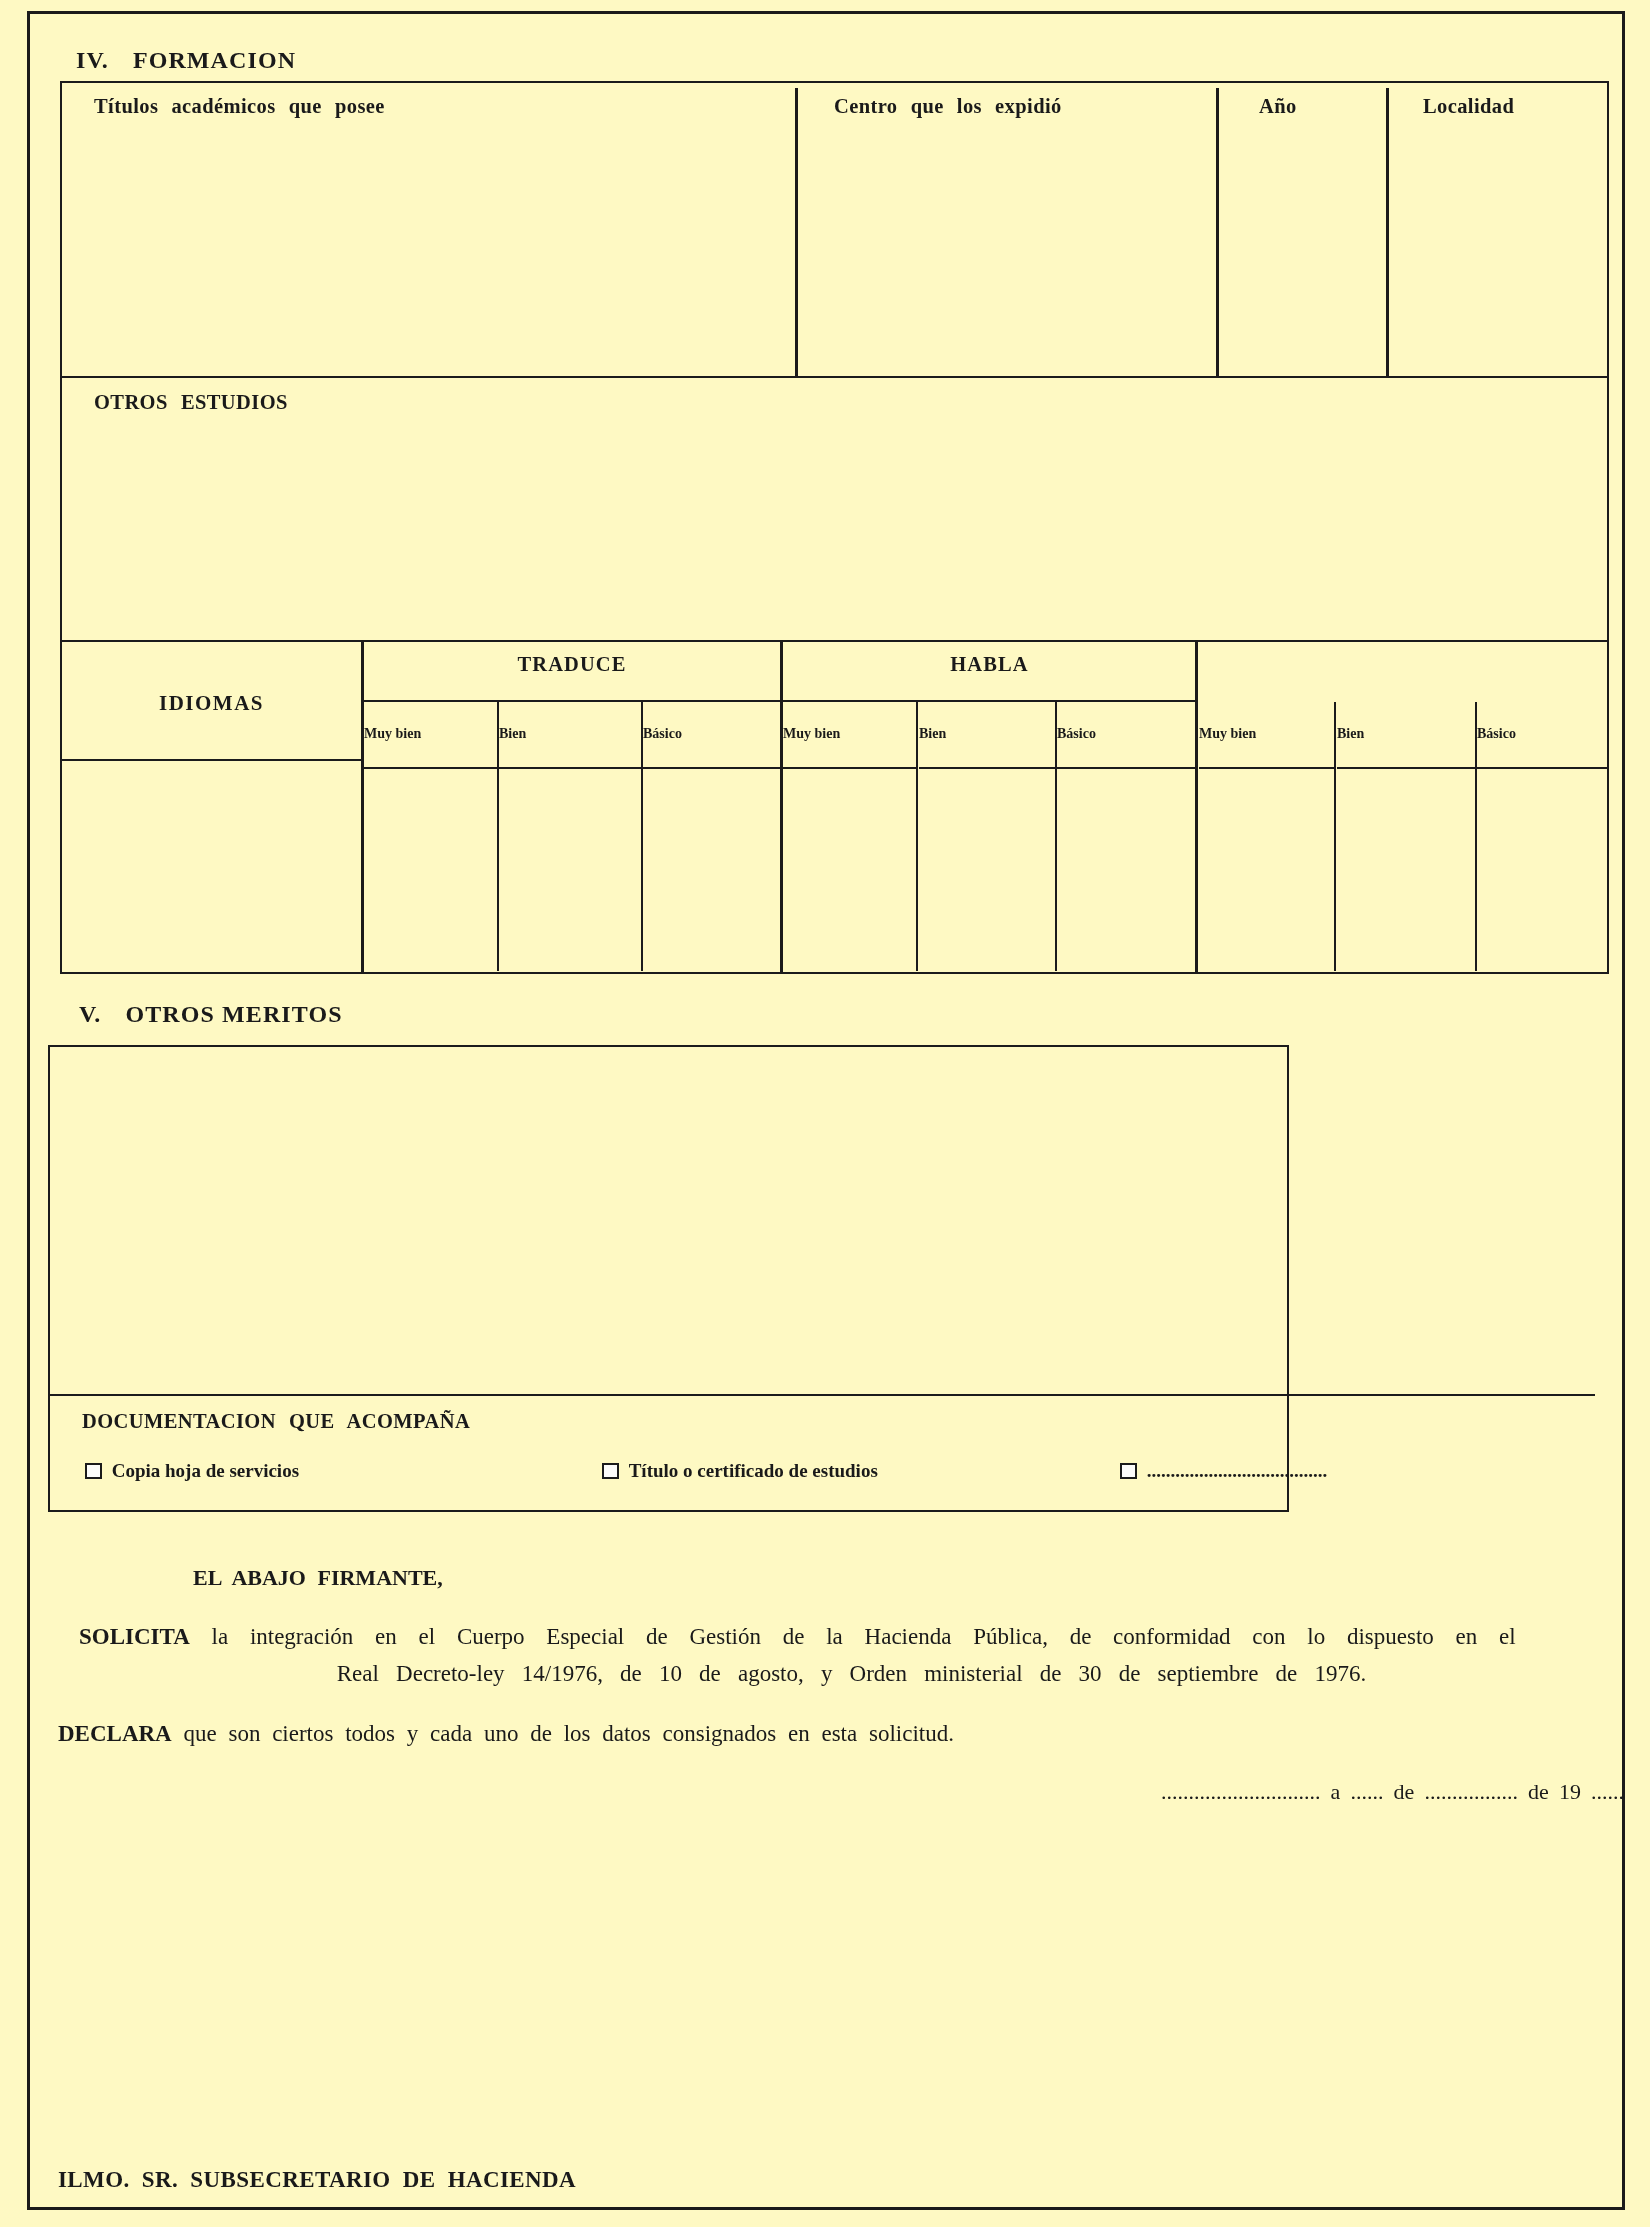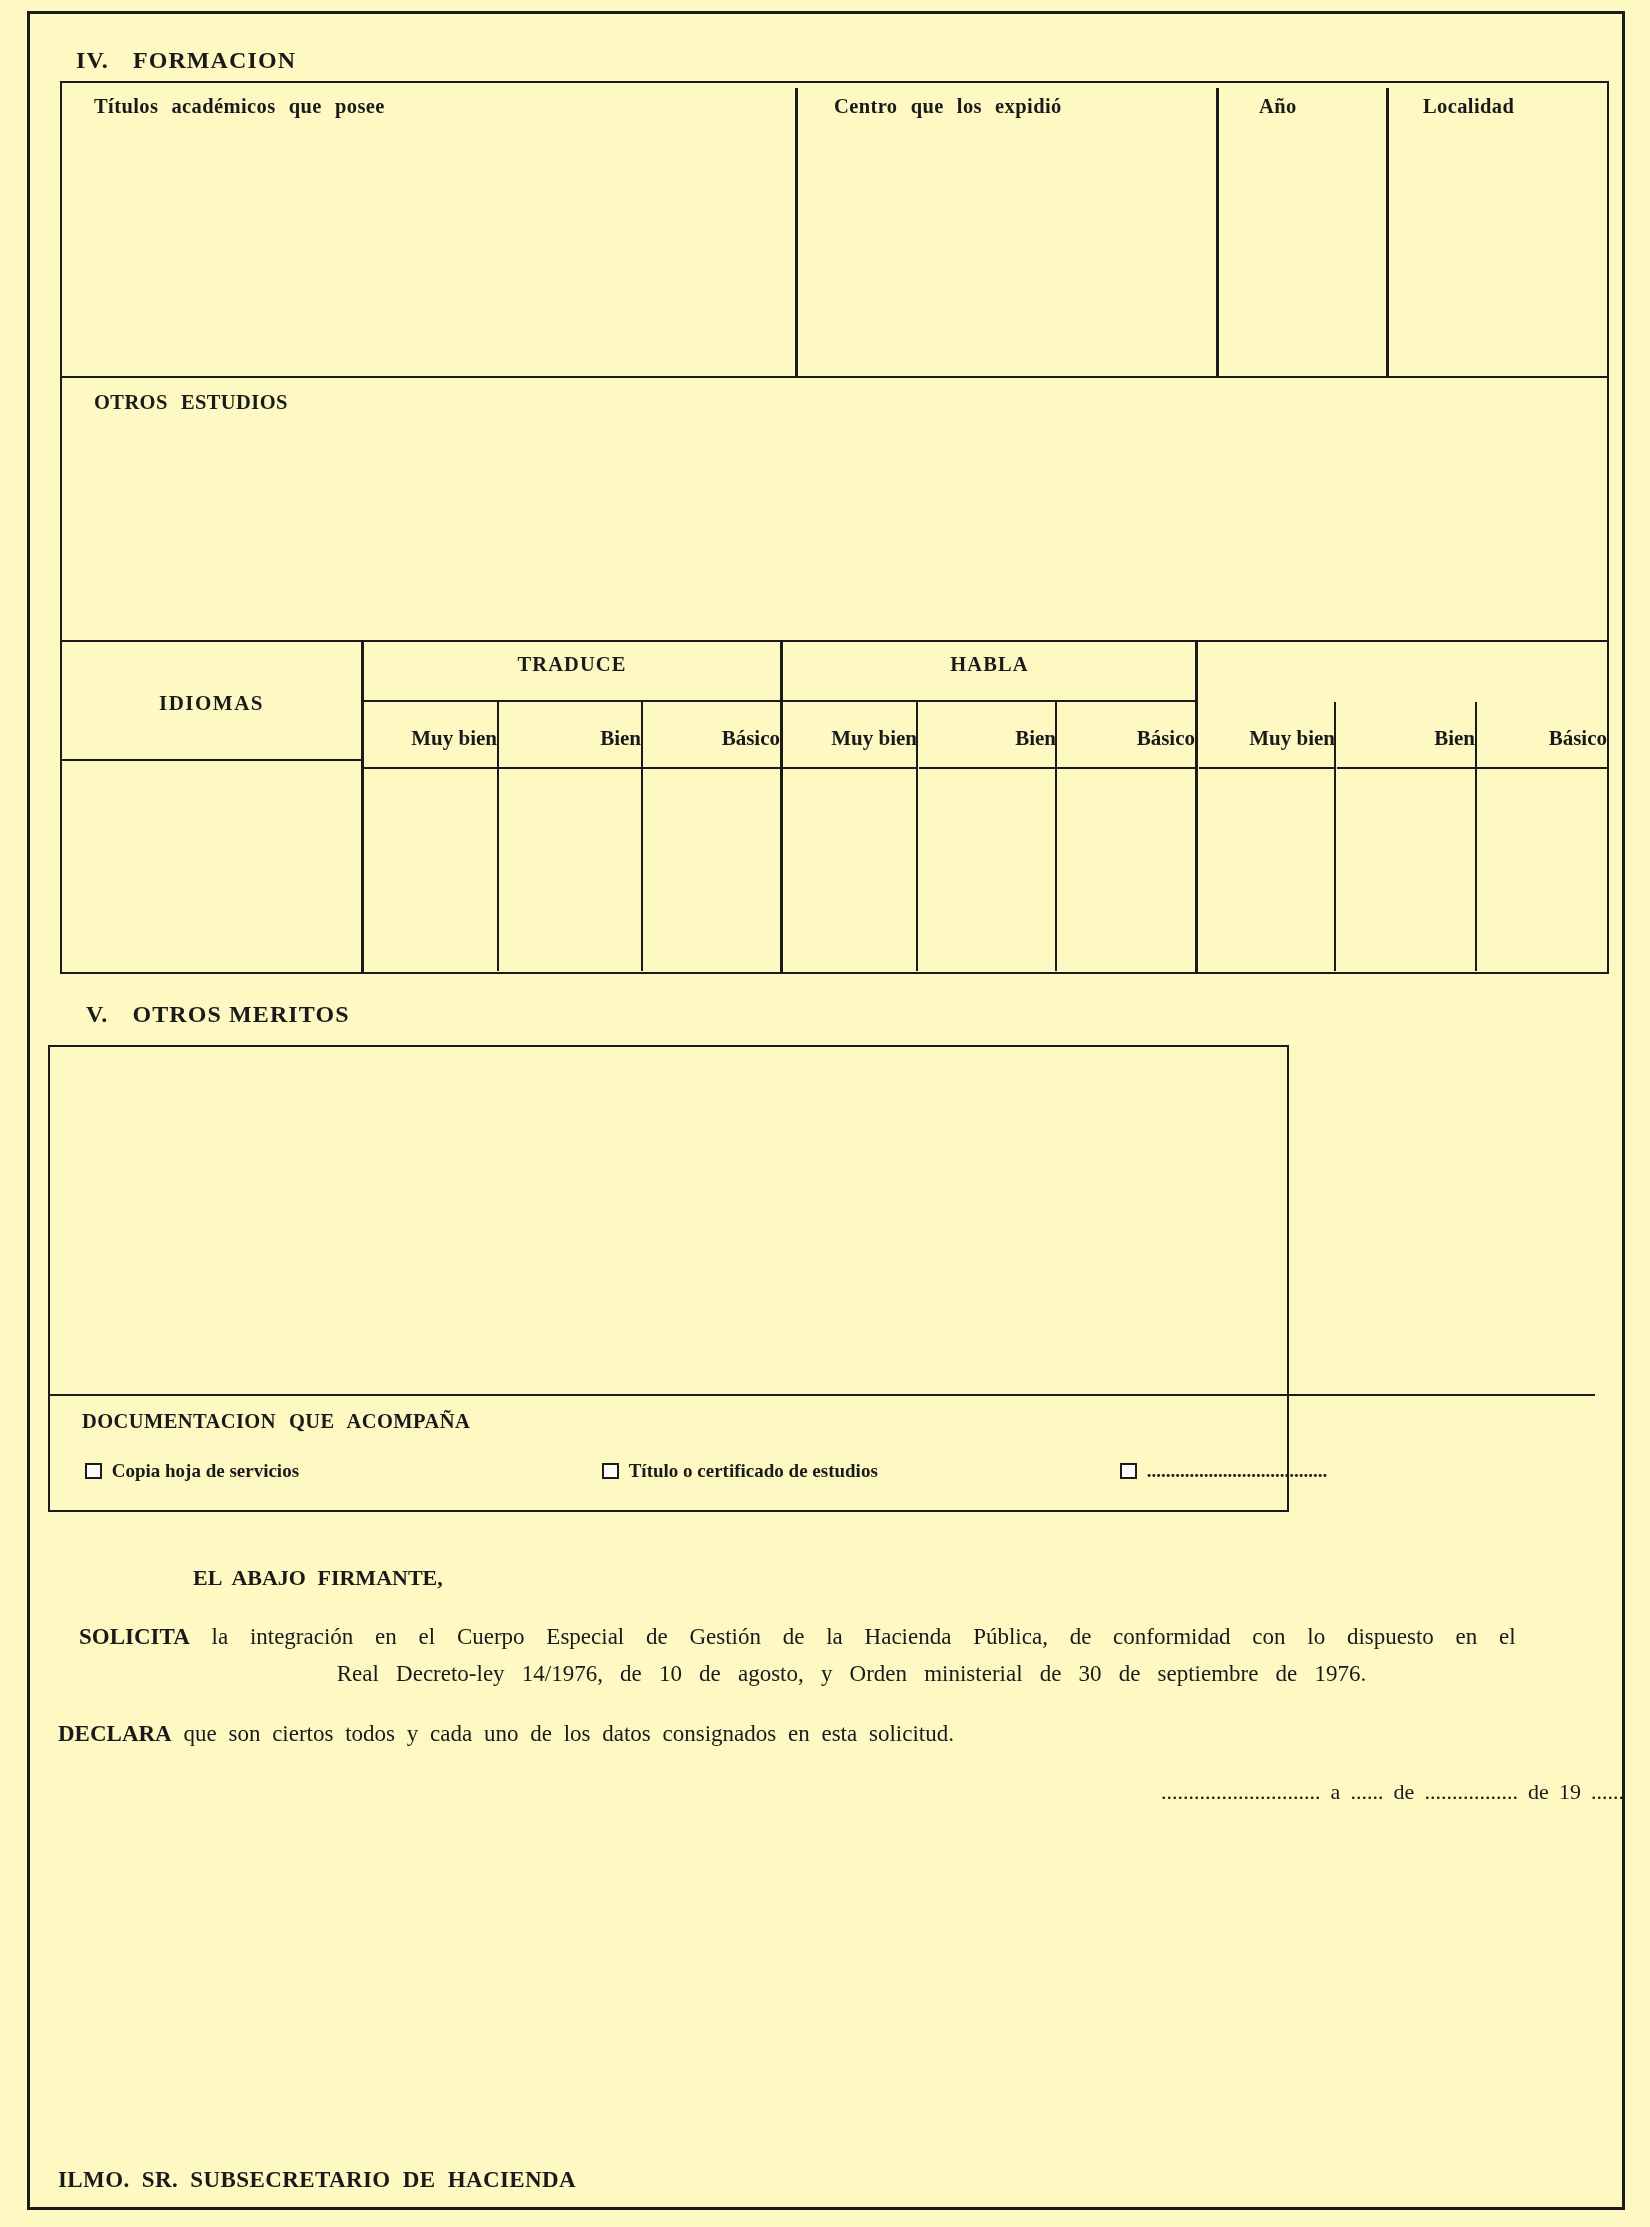--- a/index.html
+++ b/index.html
@@ -19,22 +19,22 @@
   .sec-heading { position:absolute; font-size:24px; font-weight:700; letter-spacing:1.1px; }
   .sec-heading .num { display:inline-block; margin-right:24px; }
   .collabel { position:absolute; font-size:20.5px; font-weight:700;
               word-spacing:7.6px; letter-spacing:0.4px; white-space:nowrap; }
   .idiomas-label { position:absolute; display:flex; align-items:center; justify-content:center;
                    font-size:21px; font-weight:700; letter-spacing:1.5px;
                    border-bottom:2.3px solid #1b1b1b; }
   .group-head { position:absolute; height:55px; padding-top:6px; text-align:center;
                 font-size:20.5px; font-weight:700; letter-spacing:1.1px;
                 border-bottom:2.3px solid #1b1b1b; }
-  .sub-head { position:absolute; height:49px; padding-top:6px; text-align:right;
-              font-size:21px; font-weight:700; border-bottom:2.3px solid #1b1b1b;
+  .sub-head { position:absolute; height:49px; padding-top:6px; text-align:left;
+              font-size:14px; font-weight:700; border-bottom:2.3px solid #1b1b1b;
               white-space:nowrap; }
   .cb-item { position:absolute; display:flex; align-items:center; gap:10px;
              font-size:19px; font-weight:700; white-space:nowrap; }
   .cb { width:16.7px; height:16.7px; border:2.3px solid #1b1b1b; flex:0 0 auto; background:#fcfcfa; }
   .para { position:absolute; font-size:23px; line-height:36px; word-spacing:6px; white-space:nowrap;font-family:Liberation Serif, serif; }
   .bold { font-weight:700; }
   .kw { font-weight:700; }
   .pline1 { word-spacing:16px; white-space:nowrap; }
   .pline2 { text-align:center; word-spacing:11.4px; white-space:nowrap; margin-top:0.8px; }
 </style>
@@ -94,21 +94,21 @@
     <div class="sub-head" style="left:721px;top:637px;width:134px;">Muy bien</div>
     <div class="sub-head" style="left:857px;top:637px;width:137px;">Bien</div>
     <div class="sub-head" style="left:995px;top:637px;width:138px;">Básico</div>
     <div class="sub-head" style="left:1137px;top:637px;width:136px;">Muy bien</div>
     <div class="sub-head" style="left:1275px;top:637px;width:138px;">Bien</div>
     <div class="sub-head" style="left:1415px;top:637px;width:130px;">Básico</div>
 
     <div class="fill" style="left:0;top:686px;width:1545px;height:203px;"></div>
   </div>
 
-  <div class="sec-heading" style="left:79px;top:1001px;margin-left:7px;">
+  <div class="sec-heading" style="left:79px;top:1001px;">
     <span class="num">V.</span><span>OTROS MERITOS</span>
   </div>
 
   <div class="box" style="left:48px;top:1045px;width:1241px;height:467px;">
     <div class="fill" style="left:0;top:0;width:1545px;height:346px;"></div>
     <div class="hline" style="left:0;top:347px;width:1545px;"></div>
     <div class="collabel" style="left:32px;top:363px;">DOCUMENTACION QUE ACOMPAÑA</div>
 
     <div class="cb-item" style="left:35px;top:413px;">
       <span class="cb"></span>

